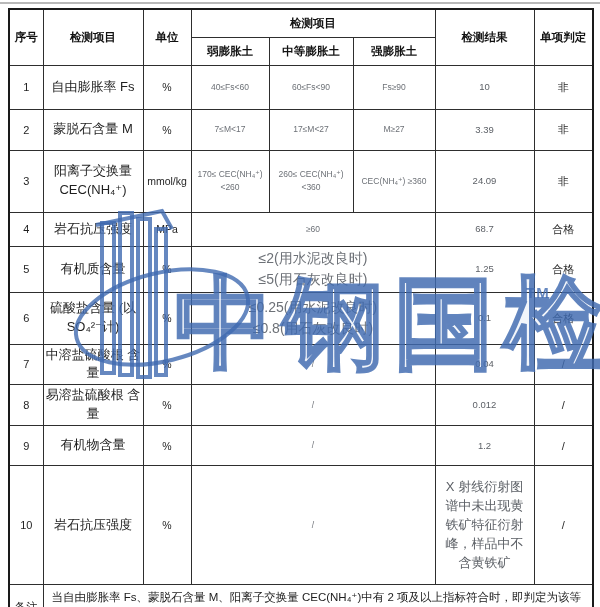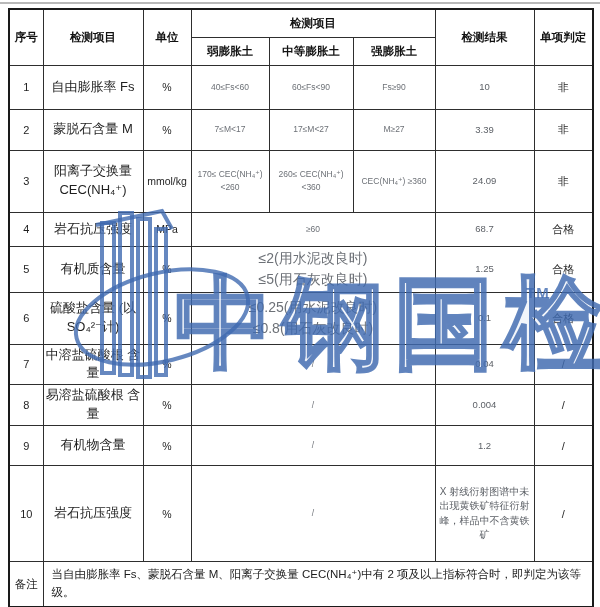--- a/index.html
+++ b/index.html
@@ -20,21 +20,21 @@
     padding:1px 2px;overflow:hidden;
     font-size:11px;font-weight:normal;
   }
   th{font-weight:bold;font-size:11.5px;color:#111;}
   .c-seq{font-size:11px;}
   .c-item{font-size:13px;line-height:1.45;}
   .c-unit{font-size:10.5px;}
   .c-req{font-size:8.5px;color:#6d7177;line-height:1.5;}
   .c-req .req-line{font-size:14px;color:#6d7177;}
   .c-result{font-size:9.5px;color:#5d6167;line-height:1.45;}
-  .c-result.long{font-size:10px;padding:12px 4px;}
+  .c-result.long{font-size:13px;padding:12px 4px;}
   .c-judge{font-size:11px;color:#2a2a2a;}
   .c-remark-label{font-size:11.5px;}
   .c-remark{
     text-align:left;font-size:11.5px;line-height:1.55;padding:4px 8px;color:#1c1c1c;
   }
   
   .watermark{position:absolute;left:0;top:0;width:600px;height:607px;pointer-events:none;z-index:5;}
   .wm-cn{
     position:absolute;left:174px;top:268px;width:420px;
     font-size:100px;font-weight:bold;letter-spacing:10px;line-height:1.1;
@@ -160,21 +160,21 @@
     <td class="c-req" colspan="3">/</td>
     <td class="c-result">0.04</td>
     <td class="c-judge">/</td>
   </tr>
 
   <tr style="height:41px;">
     <td class="c-seq">8</td>
     <td class="c-item">易溶盐硫酸根 含量</td>
     <td class="c-unit">%</td>
     <td class="c-req" colspan="3">/</td>
-    <td class="c-result">0.004</td>
+    <td class="c-result">0.012</td>
     <td class="c-judge">/</td>
   </tr>
 
   <tr style="height:40px;">
     <td class="c-seq">9</td>
     <td class="c-item">有机物含量</td>
     <td class="c-unit">%</td>
     <td class="c-req" colspan="3">/</td>
     <td class="c-result">1.2</td>
     <td class="c-judge">/</td>

